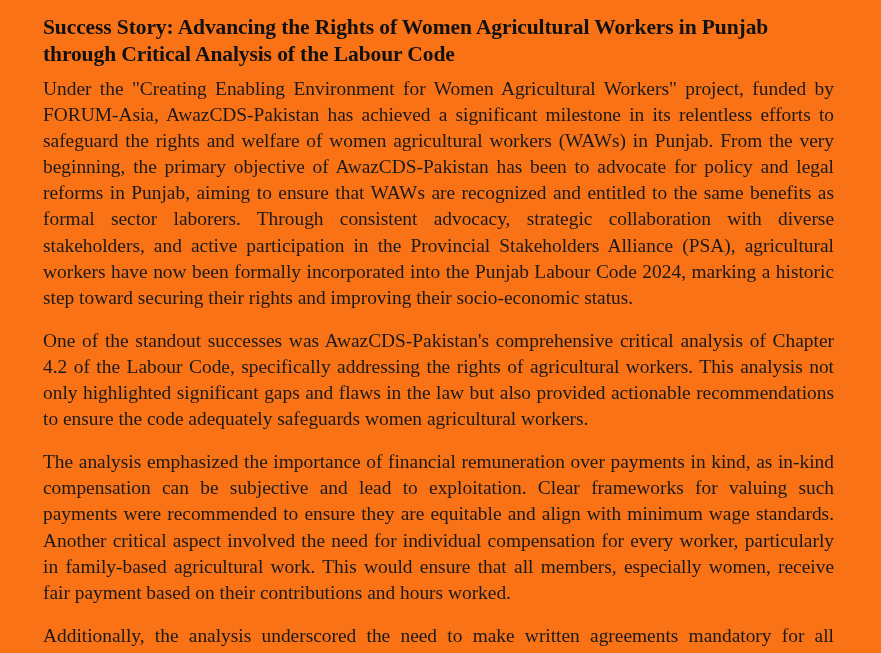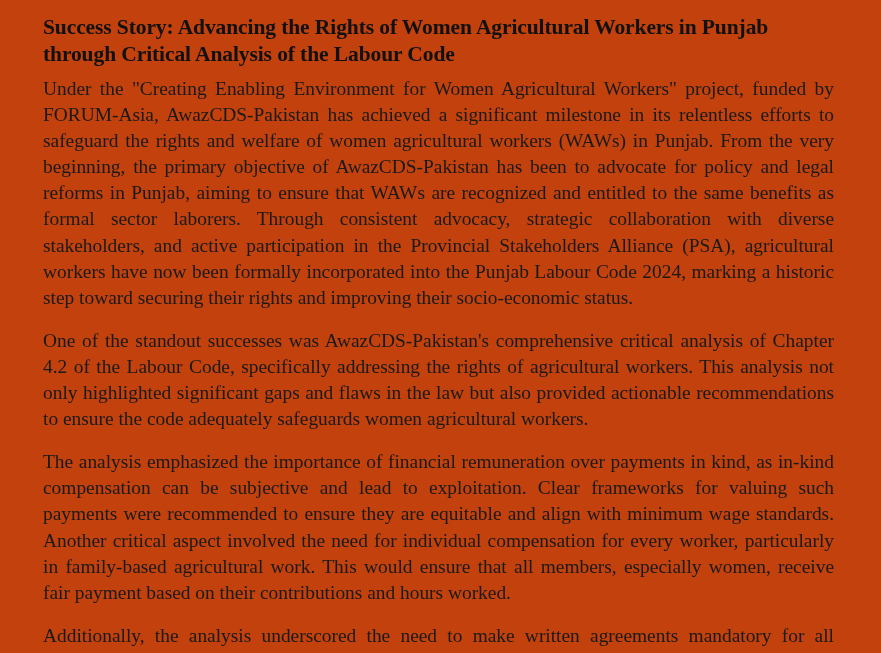--- a/index.html
+++ b/index.html
@@ -15,21 +15,21 @@
     color: #161616;
     -webkit-font-smoothing: antialiased;
   }
   .page {
     position: relative;
     width: 881px;
     height: 653px;
     box-sizing: border-box;
     padding: 0;
     overflow: hidden;
-    background: #c2410c;
+    background: #f97316;
   }
   .doc-body {
     position: absolute;
     left: 43px;
     top: 14px;
     width: 791px;
   }
   .doc-title {
     font-size: 21.5px;
     font-weight: bold;

